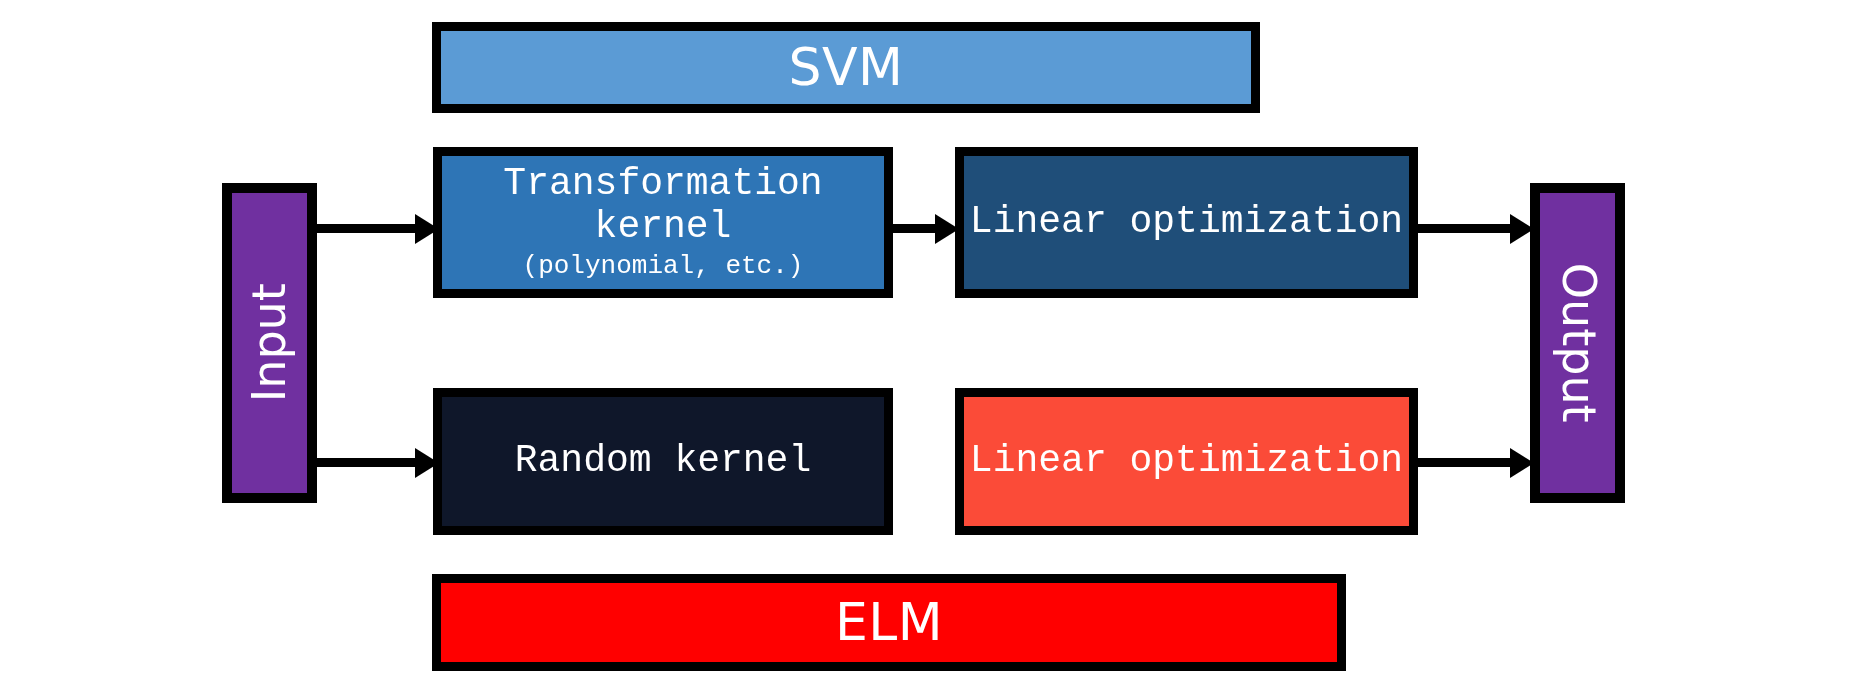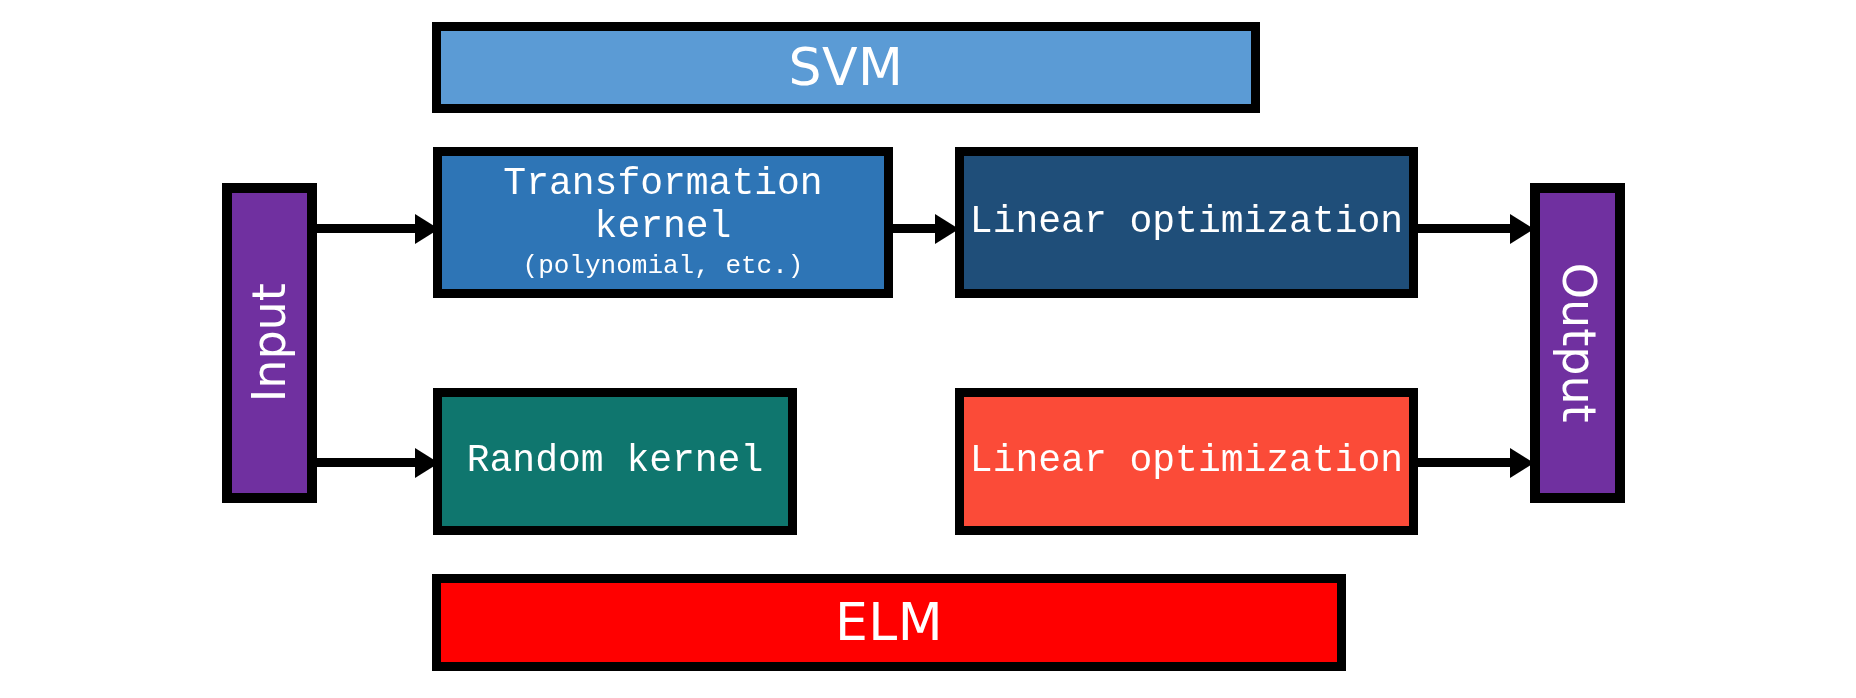--- a/index.html
+++ b/index.html
@@ -83,22 +83,22 @@
     width: 460px; height: 151px;
     background: #2e75b6;
   }
   #linear-opt-svm {
     left: 955px; top: 147px;
     width: 463px; height: 151px;
     background: #1f4e79;
   }
   #random-kernel {
     left: 433px; top: 388px;
-    width: 364px; height: 147px;
-    background: #0f766e;
+    width: 460px; height: 147px;
+    background: #0f172a;
   }
   #linear-opt-elm {
     left: 955px; top: 388px;
     width: 463px; height: 147px;
     background: #fb4b38;
   }
 
   
   .arrow {
     position: absolute;

